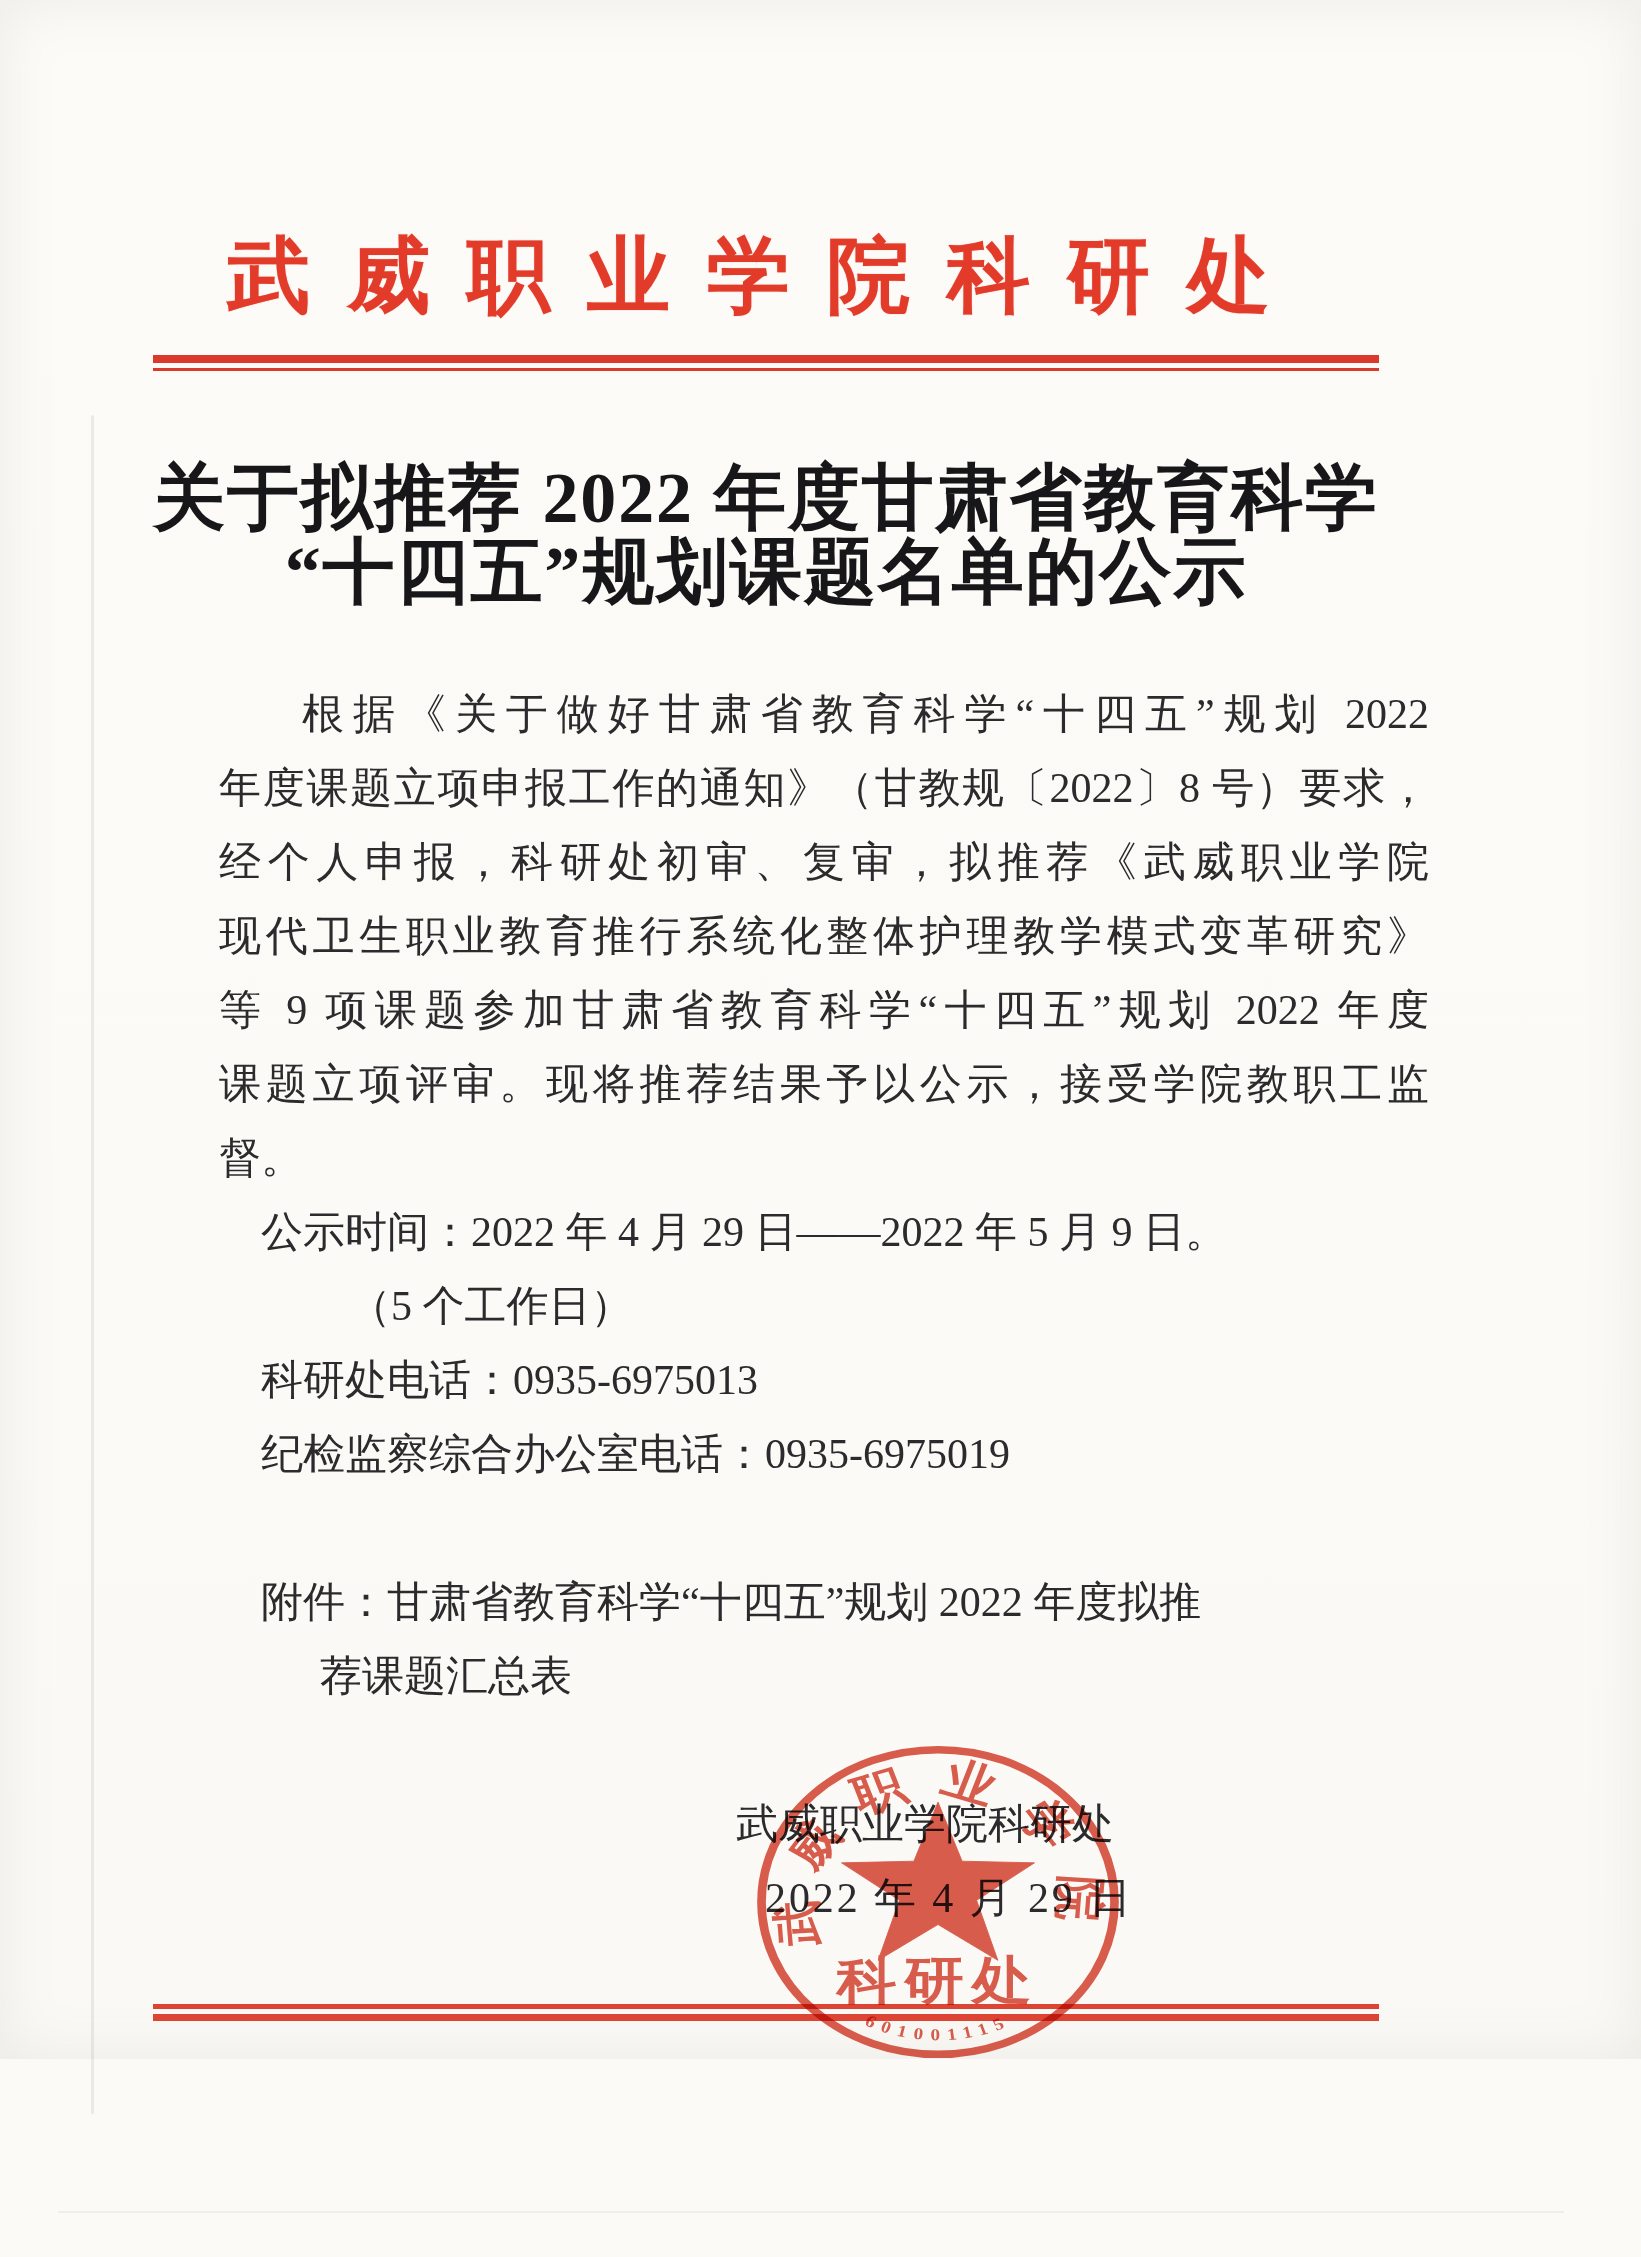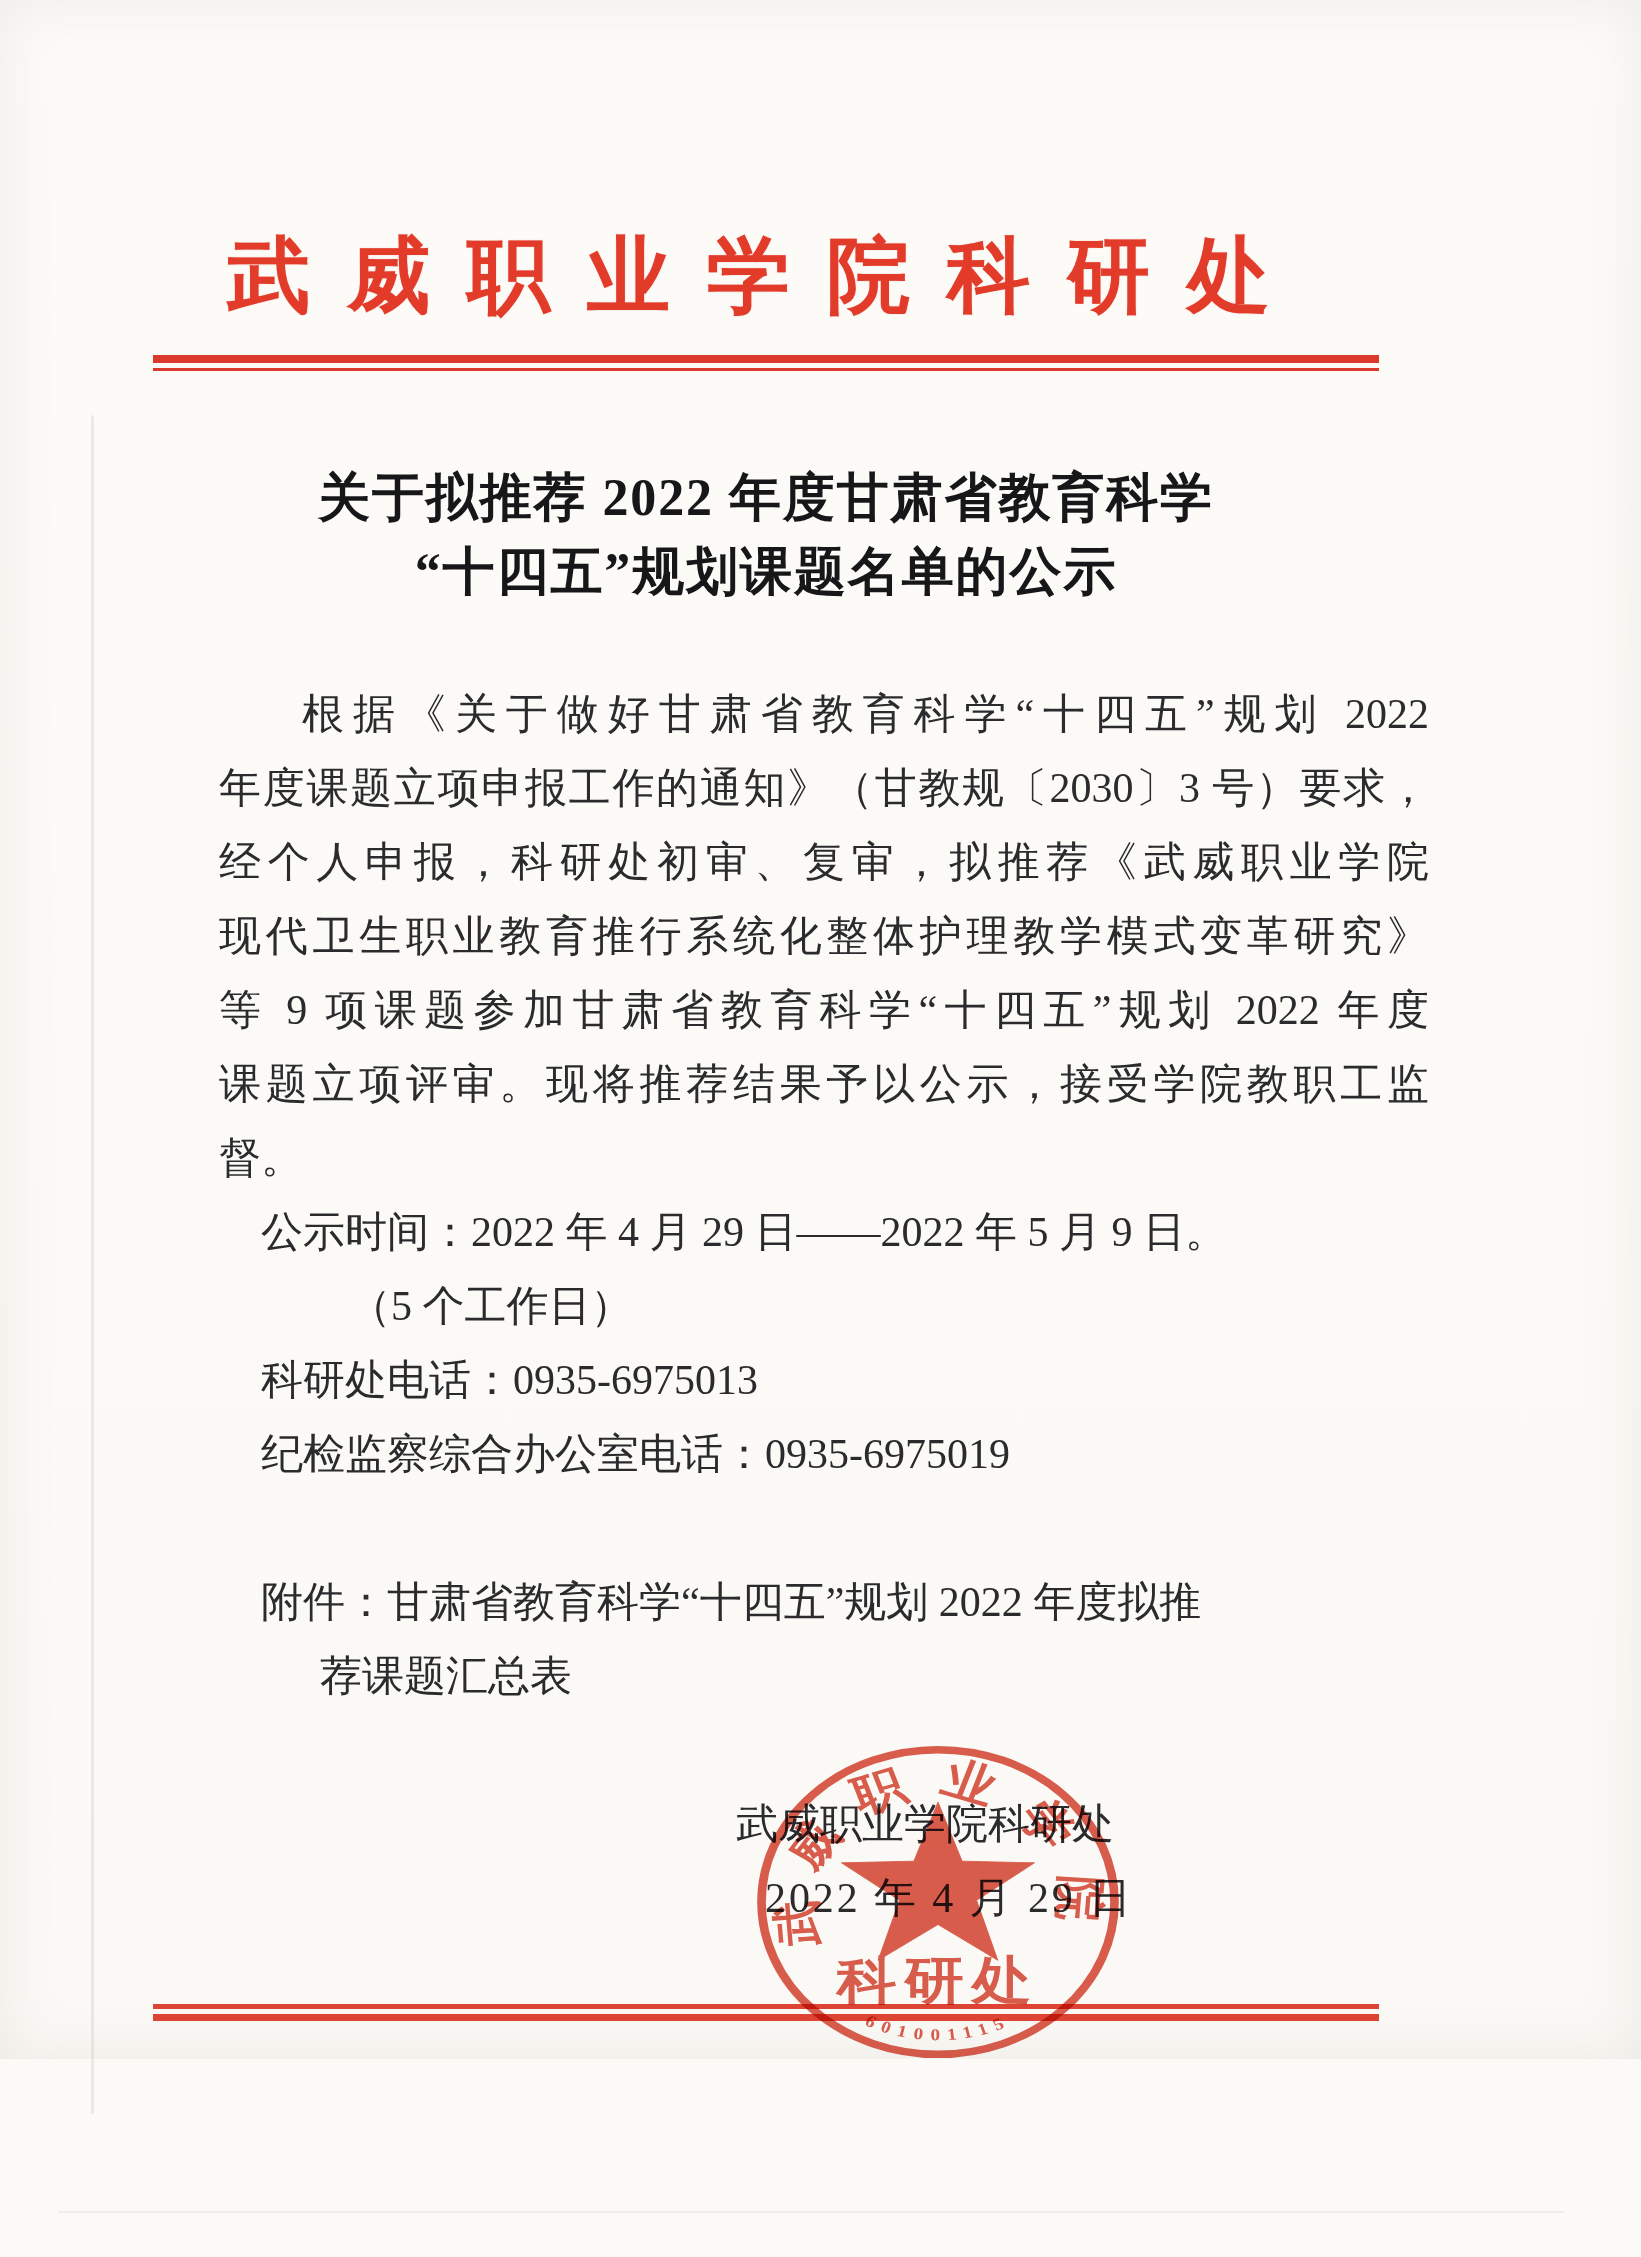--- a/index.html
+++ b/index.html
@@ -27,21 +27,21 @@
     line-height:106px;text-align:center;
     font-size:83px;font-weight:700;color:#e23b2a;
     letter-spacing:37px;white-space:nowrap;
     text-shadow:0 0 1px rgba(226,59,42,.55);
   }
   .rule{position:absolute;left:153px;width:1226px;box-sizing:border-box;}
   .rule-top{top:355px;height:16.4px;border-top:8.7px solid #d93a2b;border-bottom:3.9px solid #d93a2b;}
   .rule-bottom{top:2004px;height:17.4px;border-top:5.8px solid #dd4434;border-bottom:7.7px solid #dd4434;}
   .title{
     position:absolute;left:153px;top:461px;width:1226px;
-    text-align:center;font-size:52px;font-weight:700;color:#17171a;
+    text-align:center;font-size:72px;font-weight:700;color:#17171a;
     line-height:74px;letter-spacing:1.9px;
   }
   .docbody{
     position:absolute;left:219px;top:677px;width:1210px;
     font-size:42px;color:#2b2b2e;line-height:74px;
   }
   .ln{height:74px;white-space:nowrap;}
   .ln.j{white-space:normal;text-align:justify;text-align-last:justify;overflow:hidden;}
   .ln.ind{text-indent:83px;}
   .ln.blank{height:74px;}
@@ -70,21 +70,21 @@
 
   <div class="rule rule-top"></div>
 
   <div class="title">
     <div>关于拟推荐 2022 年度甘肃省教育科学</div>
     <div>“十四五”规划课题名单的公示</div>
   </div>
 
   <div class="docbody">
     <div class="ln j ind">根据《关于做好甘肃省教育科学“十四五”规划 2022</div>
-    <div class="ln j">年度课题立项申报工作的通知》（甘教规〔2030〕3 号）要求，</div>
+    <div class="ln j">年度课题立项申报工作的通知》（甘教规〔2022〕8 号）要求，</div>
     <div class="ln j">经个人申报，科研处初审、复审，拟推荐《武威职业学院</div>
     <div class="ln j">现代卫生职业教育推行系统化整体护理教学模式变革研究》</div>
     <div class="ln j">等 9 项课题参加甘肃省教育科学“十四五”规划 2022 年度</div>
     <div class="ln j">课题立项评审。现将推荐结果予以公示，接受学院教职工监</div>
     <div class="ln">督。</div>
 
     <div class="ln pad1">公示时间：2022 年 4 月 29 日——2022 年 5 月 9 日。</div>
     <div class="ln pad2">（5 个工作日）</div>
     <div class="ln pad1">科研处电话：0935-6975013</div>
     <div class="ln pad1">纪检监察综合办公室电话：0935-6975019</div>

